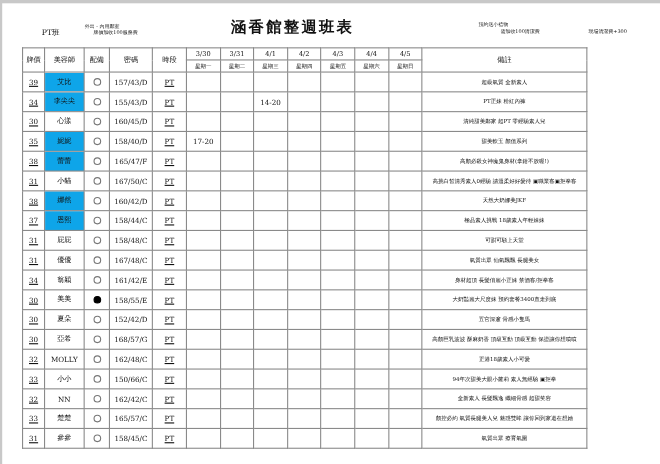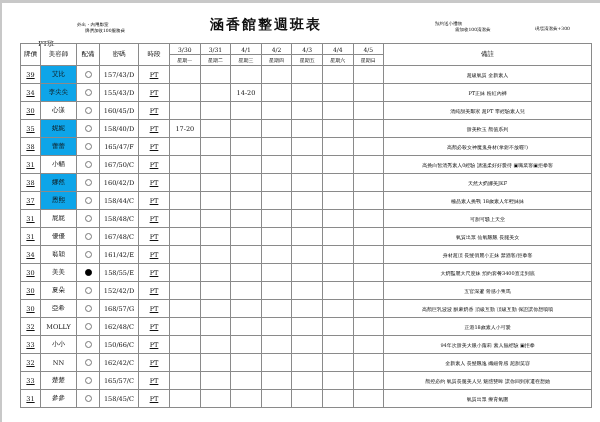--- a/index.html
+++ b/index.html
@@ -3,31 +3,31 @@
 <meta charset="utf-8">
 <style>
   html, body { margin:0; padding:0; }
   body {
     width:600px; height:422px; background:#ffffff; position:relative; overflow:hidden;
     font-family: "DejaVu Serif", "Liberation Serif", serif; color:#111;
   }
   .topbar { position:absolute; left:0; top:0; width:600px; height:3px; background:#c8c8c8; }
   .leftbar { position:absolute; left:0; top:0; width:2px; height:422px; background:#c8c8c8; }
   .hdr-text { position:absolute; white-space:nowrap; }
-  .pt-label { left:38px; top:39px; font-size:7px; }
+  .pt-label { left:38px; top:25px; font-size:7px; }
   .note-left { left:77px; top:22px; font-size:4.5px; line-height:6px; }
   .note-left .l2 { padding-left:8px; }
   .title { left:210px; top:16px; font-size:14px; letter-spacing:2px; font-weight:bold; }
   .note-right { left:435px; top:21px; font-size:4.5px; line-height:6px; }
   .note-right .l2 { padding-left:20px; }
   .note-far { left:535px; top:26px; font-size:4.5px; }
 
   table.sched {
     position:absolute; left:20px; top:43px; border-collapse:collapse; table-layout:fixed;
-    width:572px; font-size:6px;
+    width:514px; font-size:6px;
   }
   table.sched td, table.sched th {
     border:0.8px solid #8a8a8a; padding:0; text-align:center; overflow:hidden; white-space:nowrap;
     font-weight:normal;
   }
   th.hx { height:21px; font-size:6.5px; }
   th.date { height:10px; font-size:6px; border-bottom:0.6px solid #8a8a8a; }
   th.wday { height:10px; font-size:5px; }
   td { height:17px; }
   td.price { font-size:6.5px;text-decoration:underline; }

